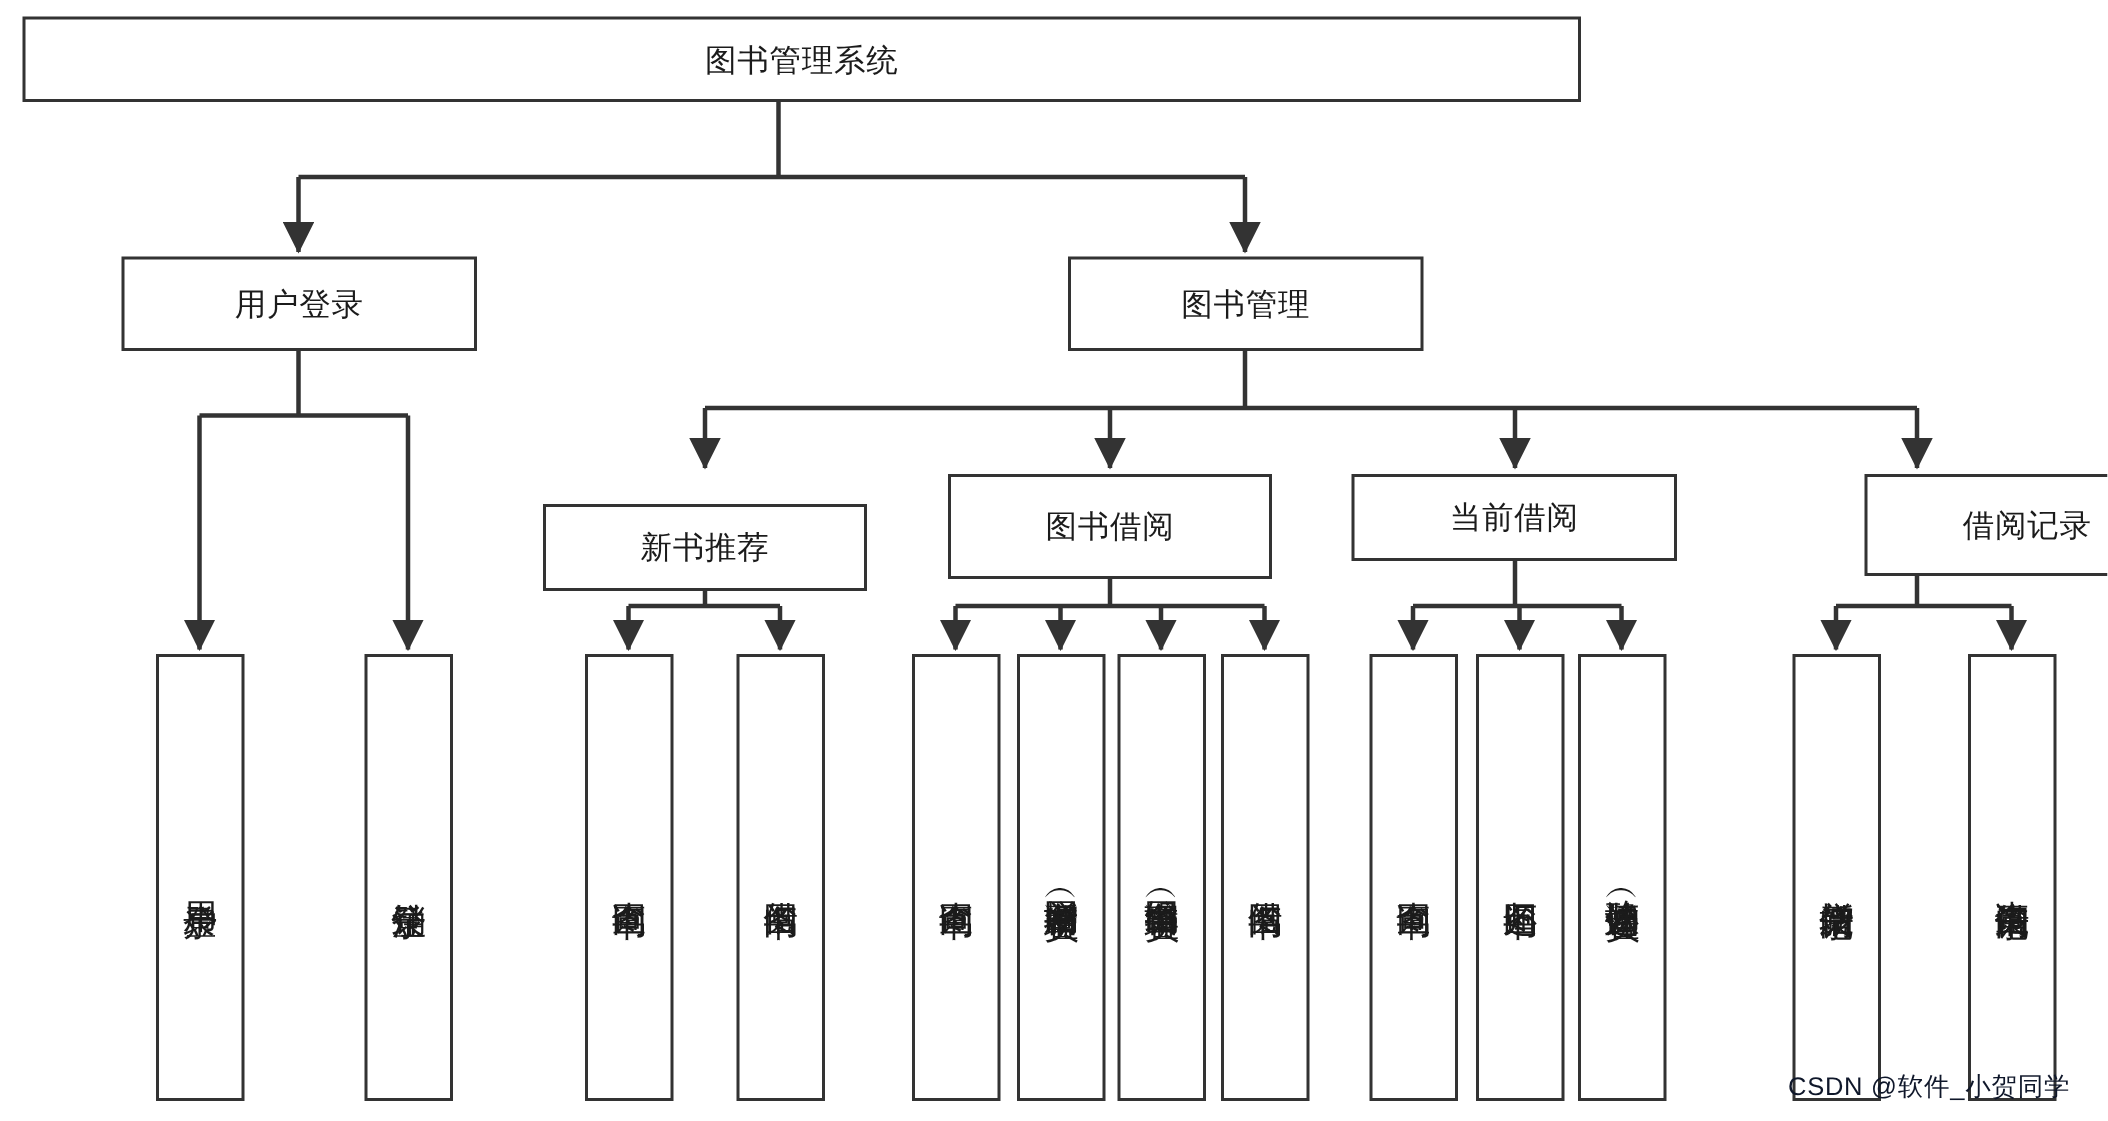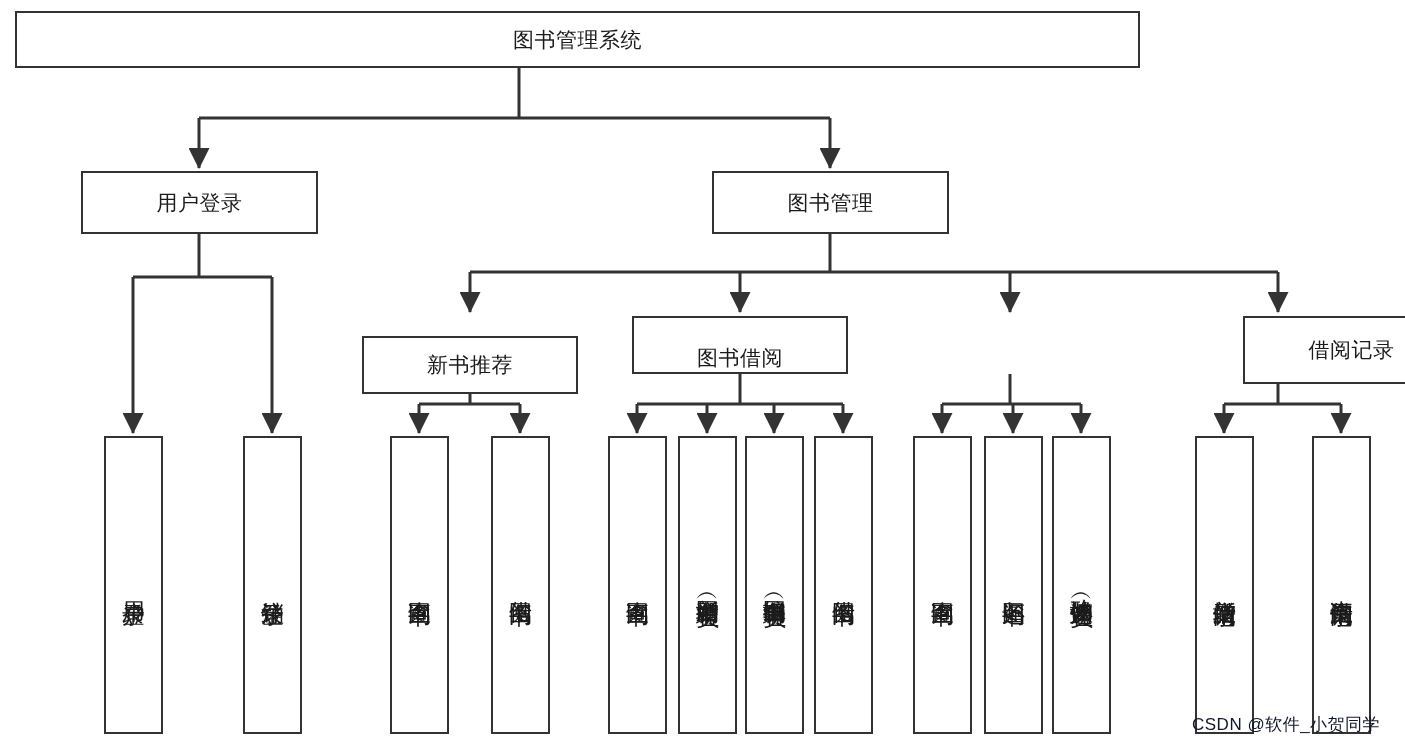--- a/index.html
+++ b/index.html
@@ -114,36 +114,39 @@
       <path d="M 1013 404 L 1013 433" marker-end="url(#arrow)"></path>
       <path d="M 1081 404 L 1081 433" marker-end="url(#arrow)"></path>
 
       <path d="M 1278 374 L 1278 404"></path>
       <path d="M 1224 404 L 1341 404"></path>
       <path d="M 1224 404 L 1224 433" marker-end="url(#arrow)"></path>
       <path d="M 1341 404 L 1341 433" marker-end="url(#arrow)"></path>
     </g>
   </svg>
 
-  <div class="node-box node-h" style="left:15px; top:11px; width:1125px; height:57px;">
+  <div class="node-box node-h" style="left:15px; top:11px; width:1039px; height:57px;">
     <span>图书管理系统</span>
   </div>
 
   <div class="node-box node-h" style="left:81px; top:171px; width:237px; height:63px;">
     <span>用户登录</span>
   </div>
   <div class="node-box node-h" style="left:712px; top:171px; width:237px; height:63px;">
     <span>图书管理</span>
   </div>
 
   <div class="node-box node-h" style="left:362px; top:316px; width:216px; height:58px;margin-top:20px;">
     <span>新书推荐</span>
   </div>
-  <div class="node-box node-h" style="left:632px; top:316px; width:216px; height:58px;align-items:flex-end;">
+  <div class="node-box node-h" style="left:632px; top:316px; width:216px; height:70px;">
     <span>图书借阅</span>
+  </div>
+  <div class="node-box node-h" style="left:901px; top:316px; width:217px; height:58px;">
+    <span>当前借阅</span>
   </div>
   <div class="node-box node-h" style="left:1210px; top:316px; width:217px; height:68px;margin-left:33px;">
     <span>借阅记录</span>
   </div>
 
   <div class="node-box node-v" style="left:104px; top:436px; width:59px; height:298px;">
     <span class="vtext">用户登录</span>
   </div>
   <div class="node-box node-v" style="left:243px; top:436px; width:59px; height:298px;">
     <span class="vtext">注销登录</span>

